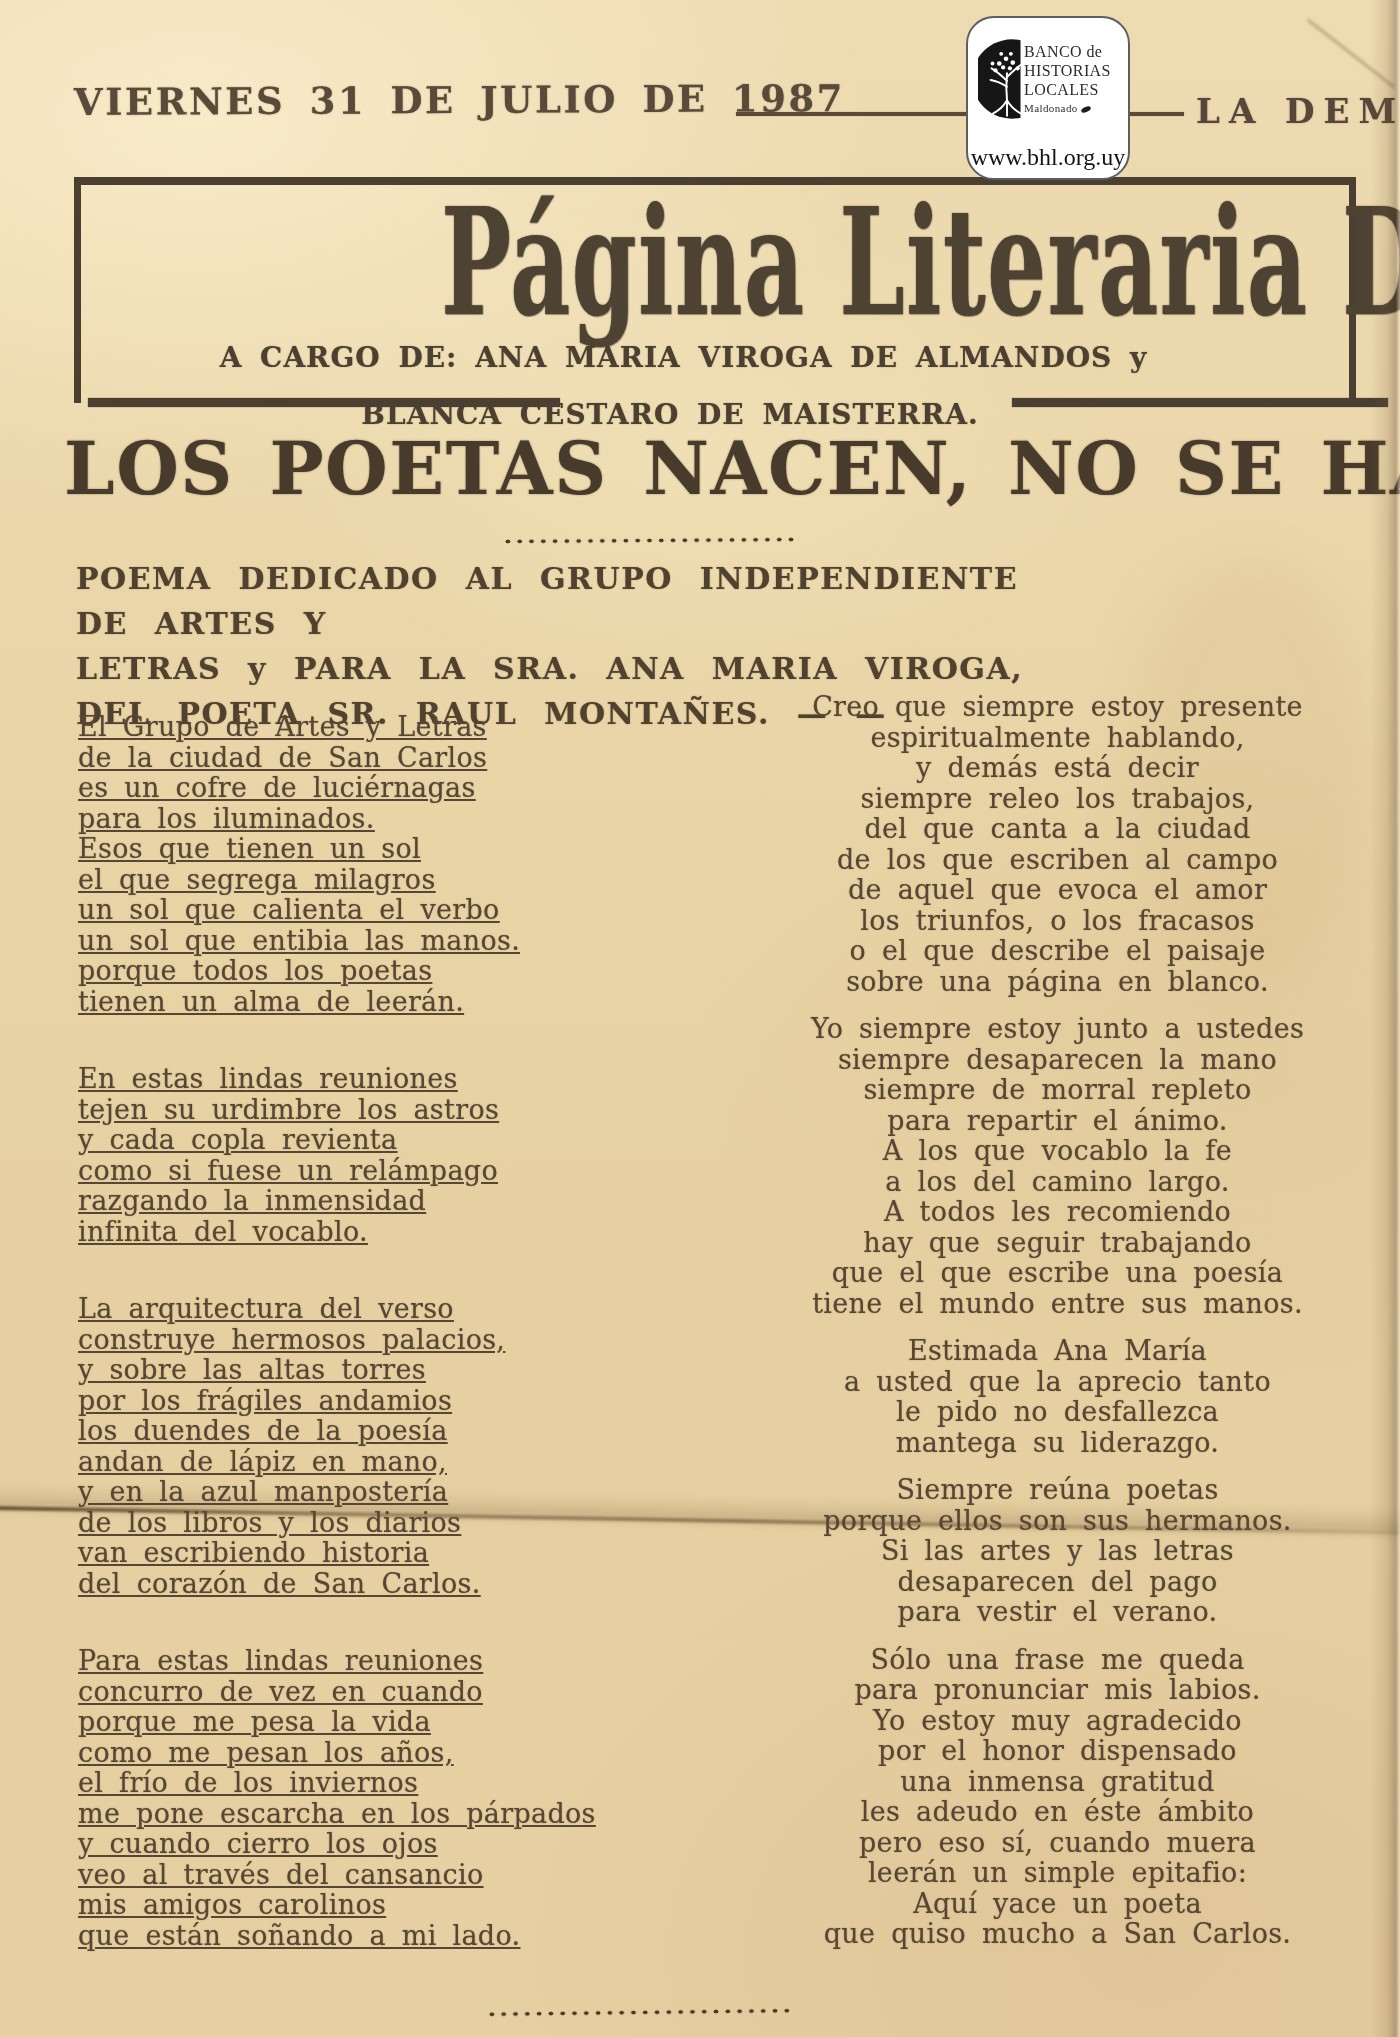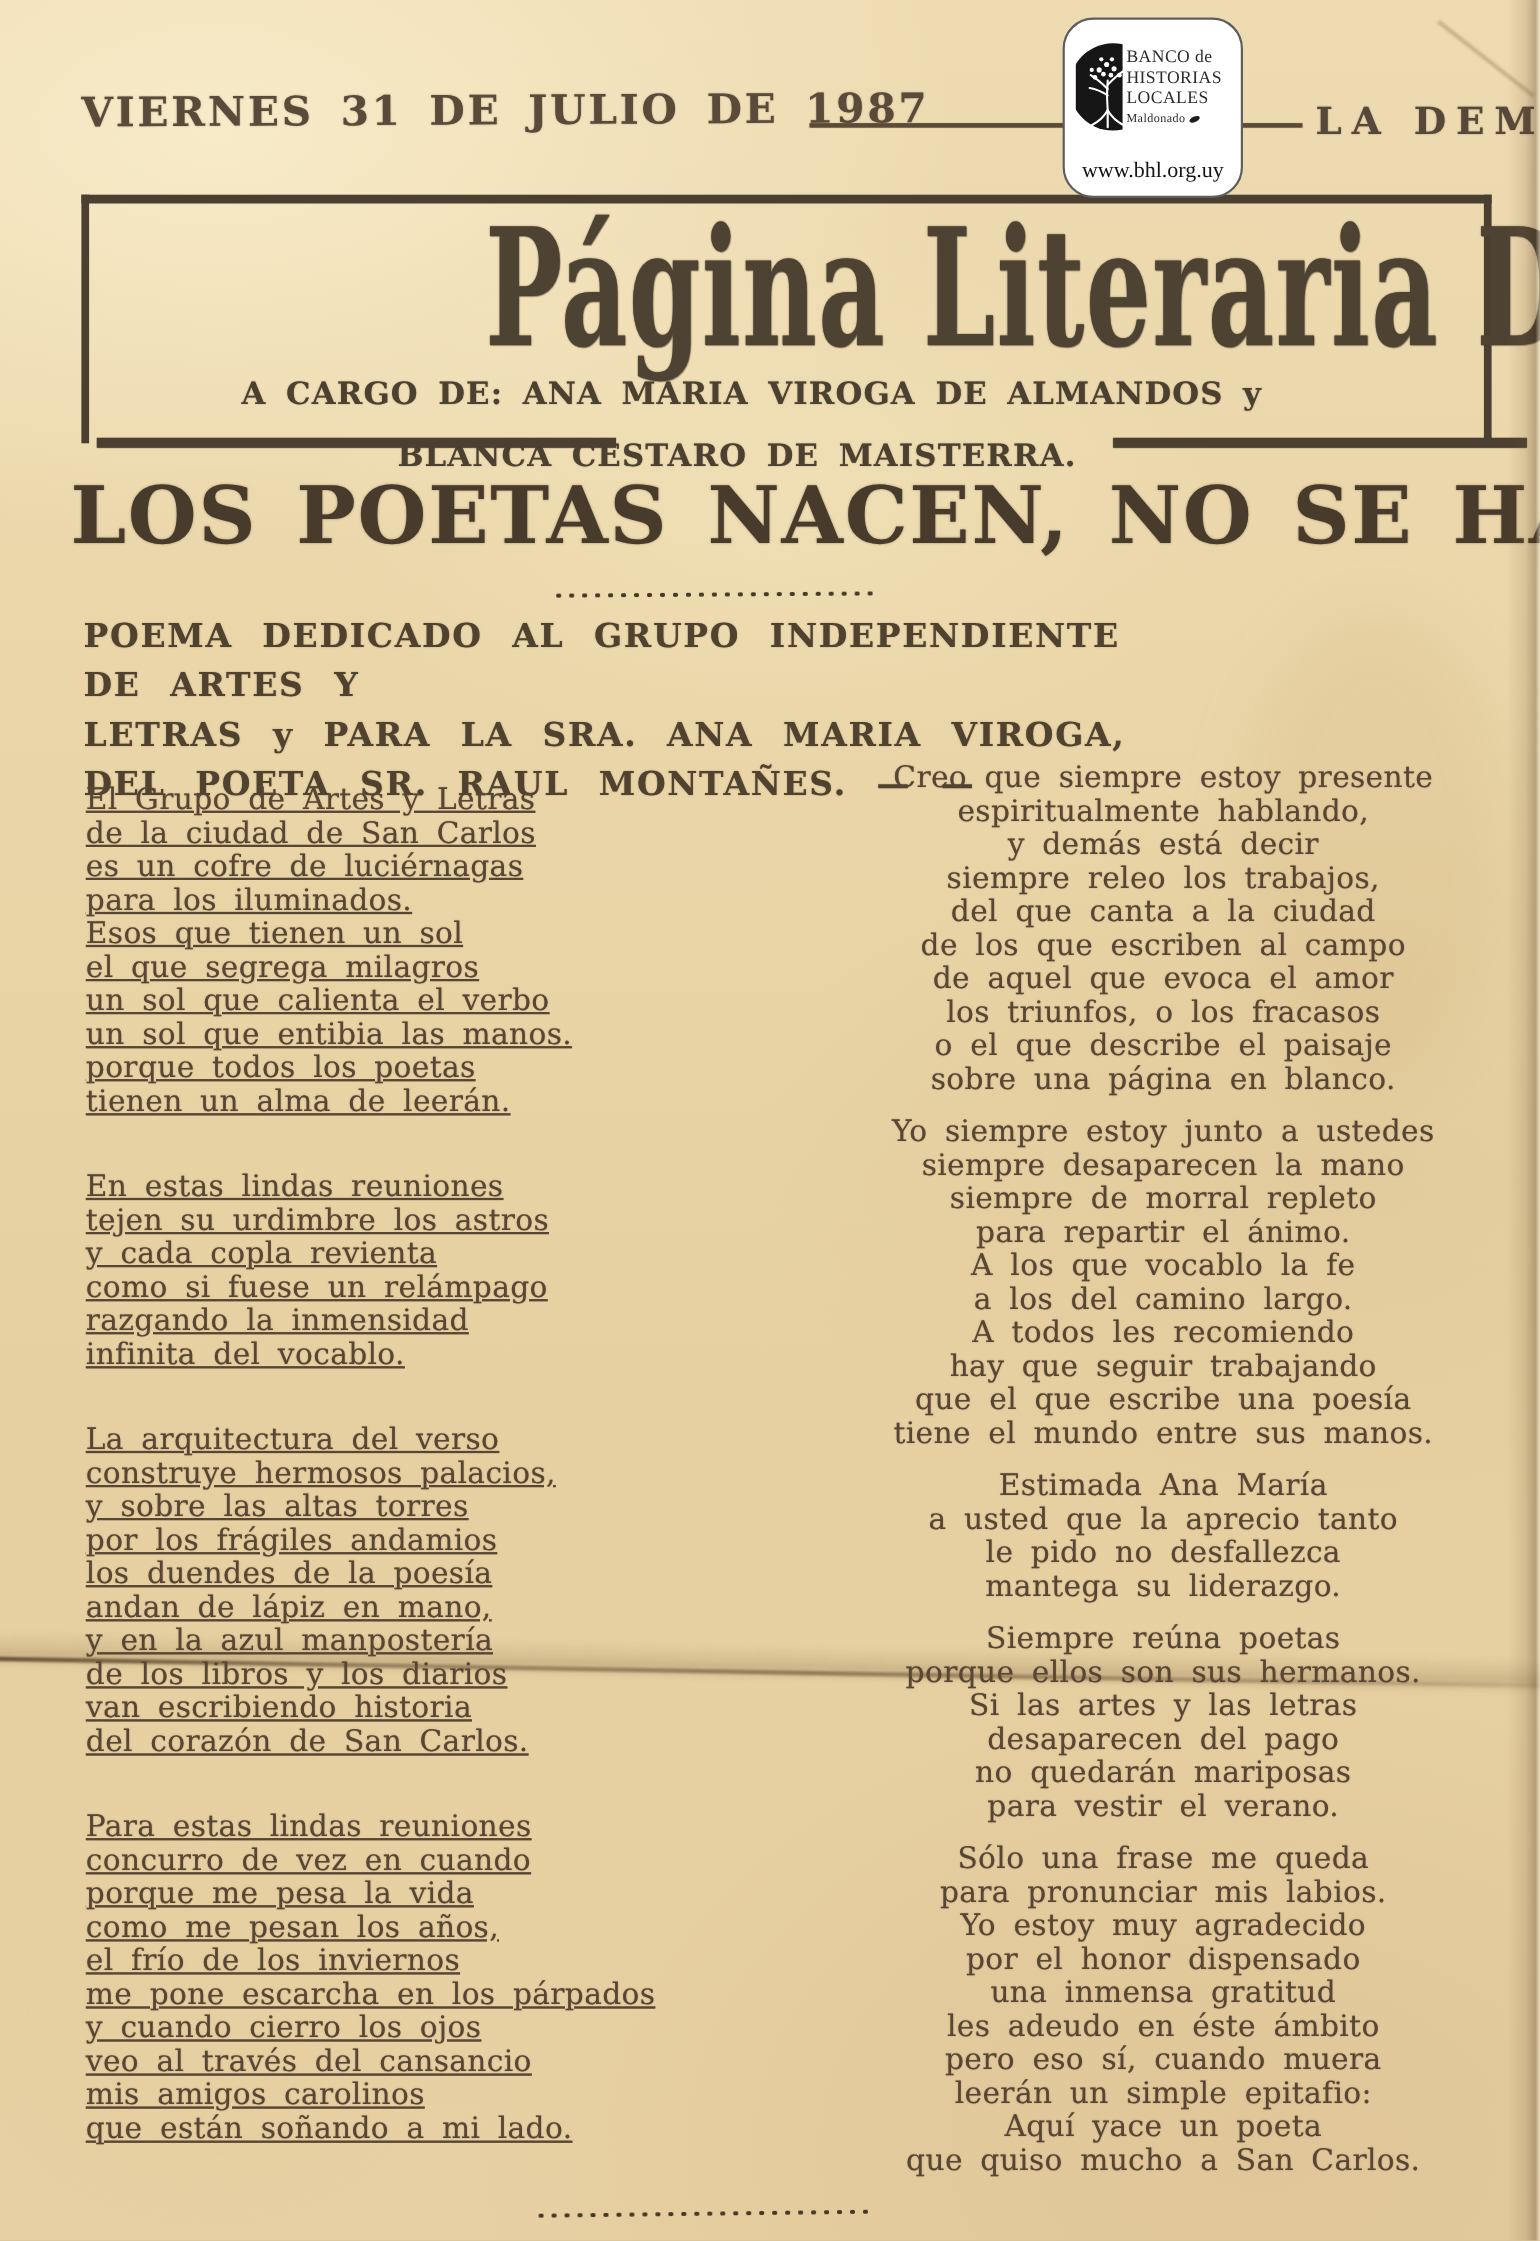--- a/index.html
+++ b/index.html
@@ -41,21 +41,21 @@
     letter-spacing:9px;text-shadow:0 0 1.5px rgba(87,71,58,.6);}
   
   .stamp{position:absolute;left:966px;top:16px;width:160px;height:160px;z-index:6;
     background:#ffffff;border:2px solid #5e5e5e;border-radius:28px;
     font-family:"Liberation Serif","DejaVu Serif",serif;color:#2c2c2c;}
   .stamp-mark{position:absolute;left:10px;top:20px;}
   .stamp-org{position:absolute;left:56px;top:24px;font-size:16px;line-height:19px;letter-spacing:.4px;}
   .stamp-city{font-size:11px;line-height:14px;margin-top:2px;letter-spacing:.4px;}
   .leaf{display:inline-block;width:10px;height:5px;background:#1d1d1d;border-radius:50%;
     transform:rotate(-24deg);margin-left:3px;}
-  .stamp-url{position:absolute;left:0;right:0;top:126px;text-align:center;font-size:20px;color:#141414;}
+  .stamp-url{position:absolute;left:0;right:0;top:126px;text-align:center;font-size:24px;color:#141414;}
   
   .masthead{position:absolute;left:74px;top:177px;width:1282px;height:226px;z-index:2;
     border-top:8px solid #4a3f31;border-left:7px solid #4a3f31;border-right:7px solid #4a3f31;
     box-sizing:border-box;}
   .mast-title{position:absolute;left:0;right:0;top:2px;text-align:center;white-space:nowrap;}
   .mast-title span{display:inline-block;transform:scaleX(.63);transform-origin:center top;
     font:700 148px/150px "DejaVu Serif","Liberation Serif",serif;color:#4e4233;letter-spacing:2px;
     text-shadow:0 0 2px rgba(78,66,51,.75), 1px 1px 1px rgba(78,66,51,.45);}
   .mast-sub{position:absolute;left:0;right:90px;text-align:center;white-space:nowrap;
     font:700 28px/30px "DejaVu Serif","Liberation Serif",serif;color:#4c4030;
@@ -236,21 +236,20 @@
         <div class="poem-line">Estimada Ana María</div>
         <div class="poem-line">a usted que la aprecio tanto</div>
         <div class="poem-line">le pido no desfallezca</div>
         <div class="poem-line">mantega su liderazgo.</div>
       </div>
       <div class="stanza">
         <div class="poem-line">Siempre reúna poetas</div>
         <div class="poem-line">porque ellos son sus hermanos.</div>
         <div class="poem-line">Si las artes y las letras</div>
         <div class="poem-line">desaparecen del pago</div>
-        <div class="poem-line">no quedarán mariposas</div>
         <div class="poem-line">para vestir el verano.</div>
       </div>
       <div class="stanza">
         <div class="poem-line">Sólo una frase me queda</div>
         <div class="poem-line">para pronunciar mis labios.</div>
         <div class="poem-line">Yo estoy muy agradecido</div>
         <div class="poem-line">por el honor dispensado</div>
         <div class="poem-line">una inmensa gratitud</div>
         <div class="poem-line">les adeudo en éste ámbito</div>
         <div class="poem-line">pero eso sí, cuando muera</div>

